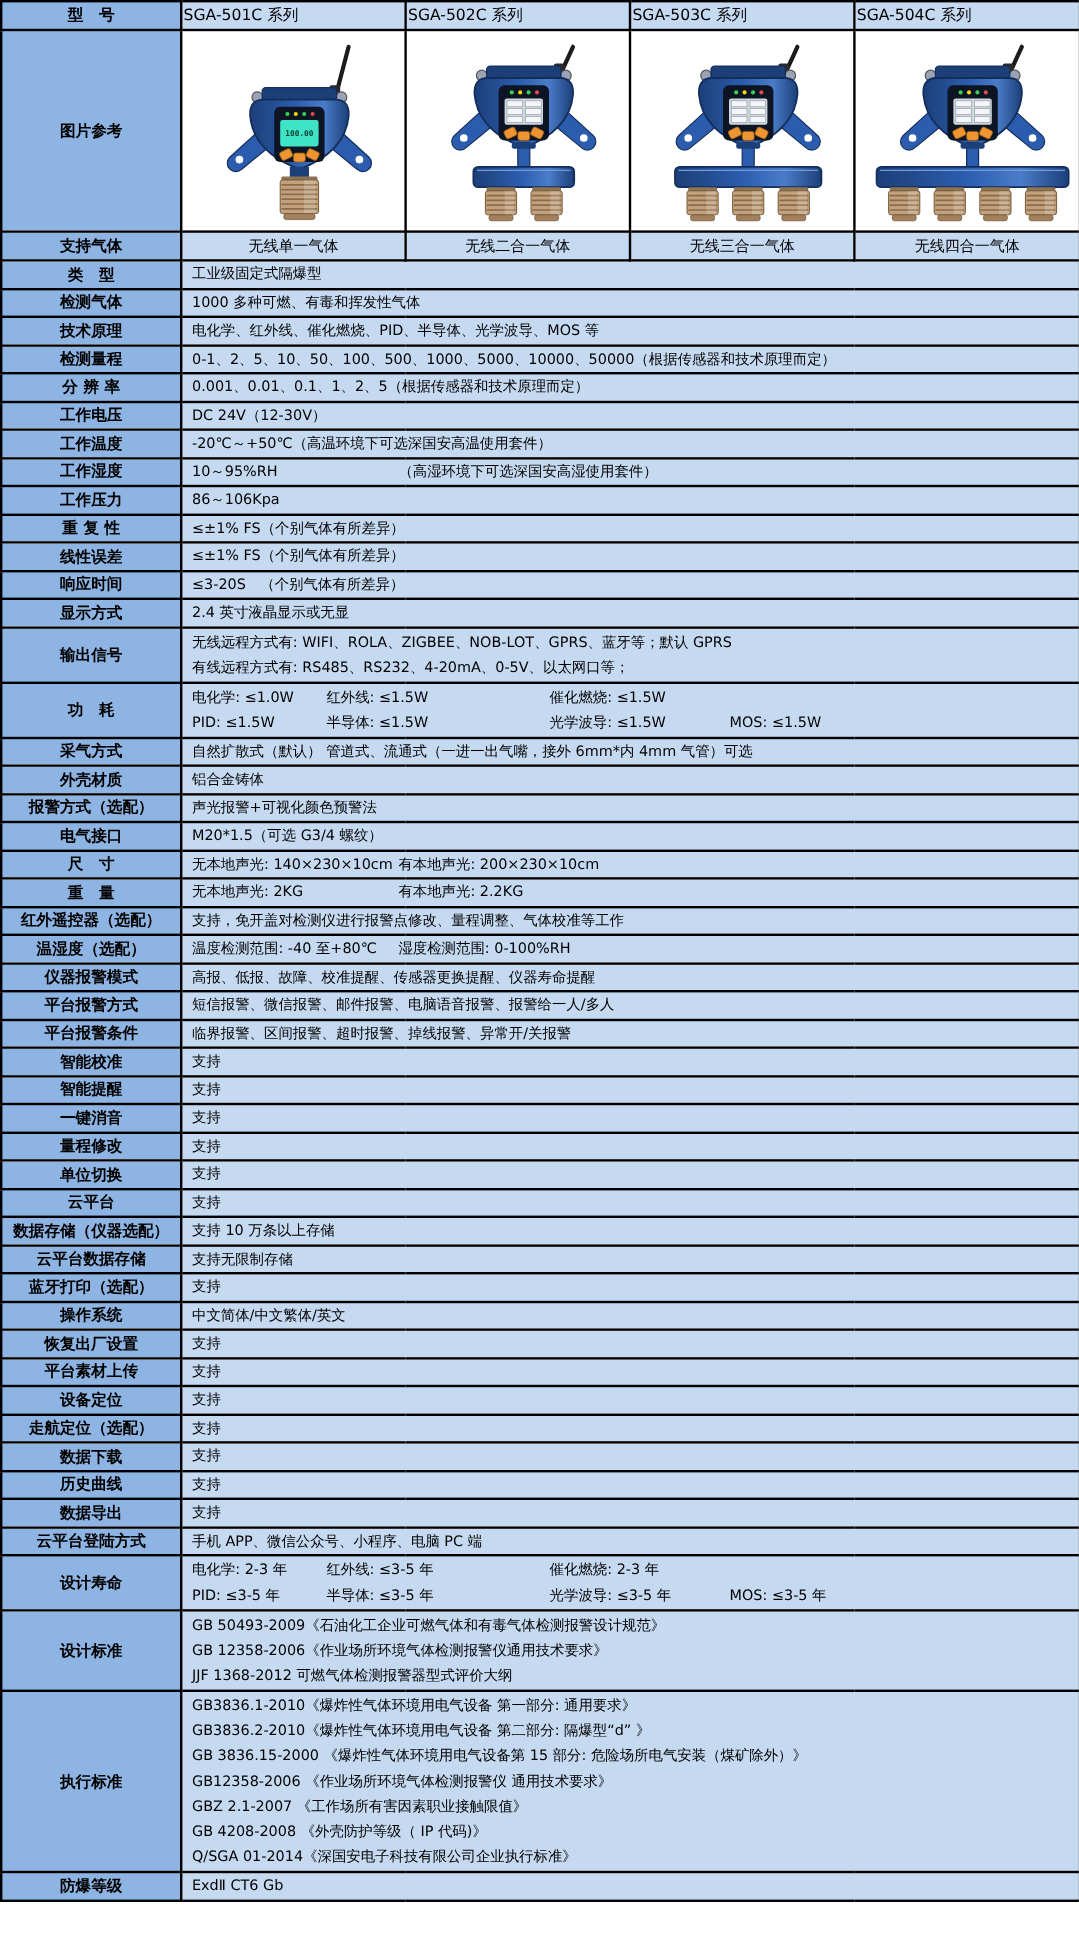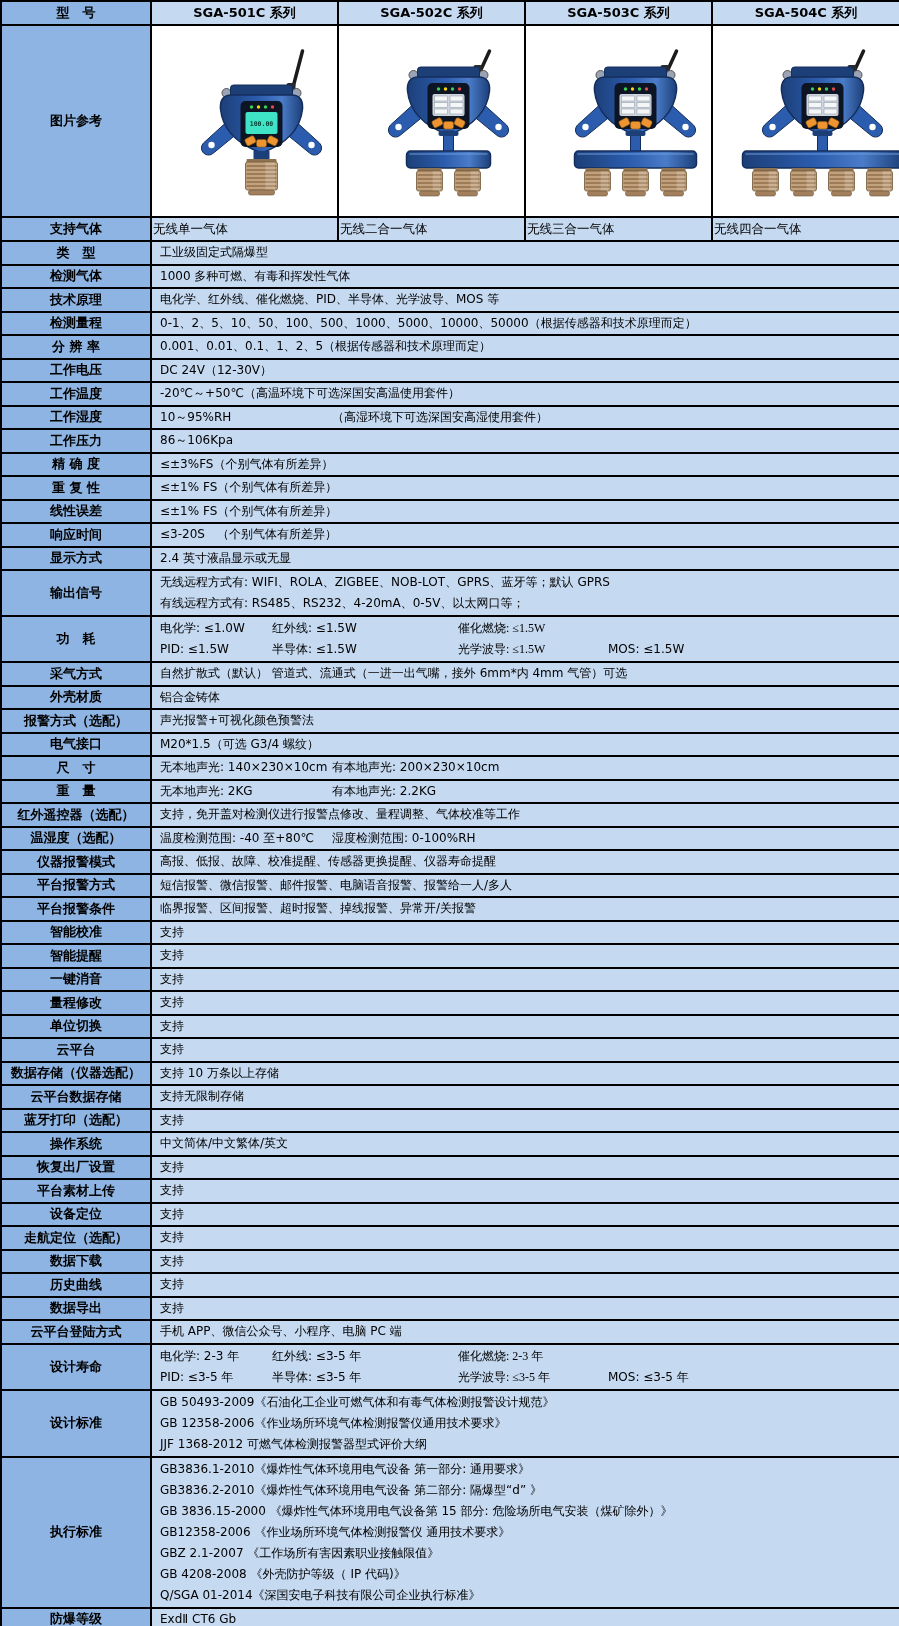--- a/index.html
+++ b/index.html
@@ -7,31 +7,31 @@
     --value-bg:#c5d9f1;
     --photo-bg:#ffffff;
     --border:#000000;
     --text:#000000;
   }
   html,body{margin:0;padding:0;background:#fff;}
   body{width:899px;font-family:"DejaVu Sans","Liberation Sans",sans-serif;color:var(--text);}
   table{border-collapse:collapse;width:899px;table-layout:fixed;}
   td{border:2px solid var(--border);overflow:hidden;vertical-align:middle;}
   .label-cell{background:var(--label-bg);text-align:center;font-weight:bold;font-size:13px;padding:0 2px;margin-left:23px;}
-  .model-cell{background:var(--value-bg);text-align:center;font-weight:bold;font-size:13px;height:20px;}
-  .photo-cell{background:var(--photo-bg);height:158px;text-align:left;padding:16px;}
+  .model-cell{background:var(--value-bg);text-align:left;font-weight:normal;font-size:13px;height:20px;}
+  .photo-cell{background:var(--photo-bg);height:158px;text-align:left;padding:4px;}
   .photo-cell svg{display:block;margin:0 auto;}
-  .gas-cell{background:var(--value-bg);font-size:12.5px;height:20px;}
+  .gas-cell{background:var(--value-bg);text-align:center;font-size:12.5px;height:20px;}
   .value-cell{background:var(--value-bg);font-size:12px;padding:1px 2px 1px 8px;}
   .value-cell .line{height:19.5px;line-height:19.5px;white-space:nowrap;}
   tr.ml .value-cell .line{height:21px;line-height:21px;}
   .seg{display:inline-block;}
   .seg-0{min-width:112px;}
   .seg-1{min-width:186px;}
-  .seg-2{min-width:150px;font-family:Liberation Serif, serif;}
+  .seg-2{min-width:150px;}
   .seg-0.two{min-width:172px;}
   .seg-1.two{min-width:0;}
 </style>
 </head>
 <body>
 
 <table>
   <colgroup>
     <col style="width:150px">
       <col style="width:187px">
@@ -344,26 +344,20 @@
           <div class="line"><span class="seg seg-0 two">10～95%RH</span><span class="seg seg-1 two">（高湿环境下可选深国安高湿使用套件）</span></div>
         </td>
       </tr>
       <tr>
         <td class="label-cell">工作压力</td>
         <td class="value-cell" colspan="4">
           <div class="line">86～106Kpa</div>
         </td>
       </tr>
       <tr>
-        <td class="label-cell">精 确 度</td>
-        <td class="value-cell" colspan="4">
-          <div class="line">≤±3%FS（个别气体有所差异）</div>
-        </td>
-      </tr>
-      <tr>
         <td class="label-cell">重 复 性</td>
         <td class="value-cell" colspan="4">
           <div class="line">≤±1% FS（个别气体有所差异）</div>
         </td>
       </tr>
       <tr>
         <td class="label-cell">线性误差</td>
         <td class="value-cell" colspan="4">
           <div class="line">≤±1% FS（个别气体有所差异）</div>
         </td>

